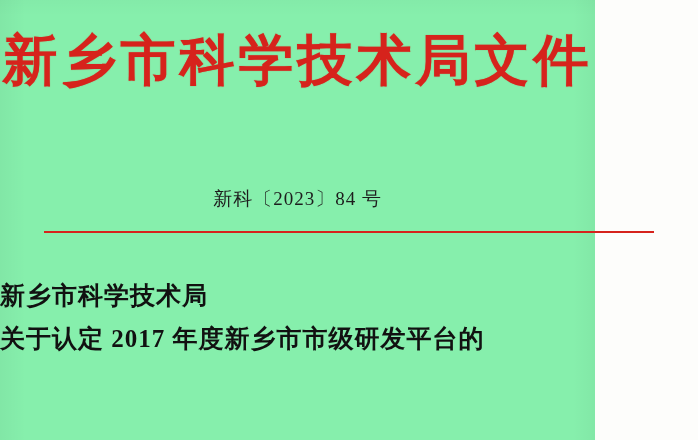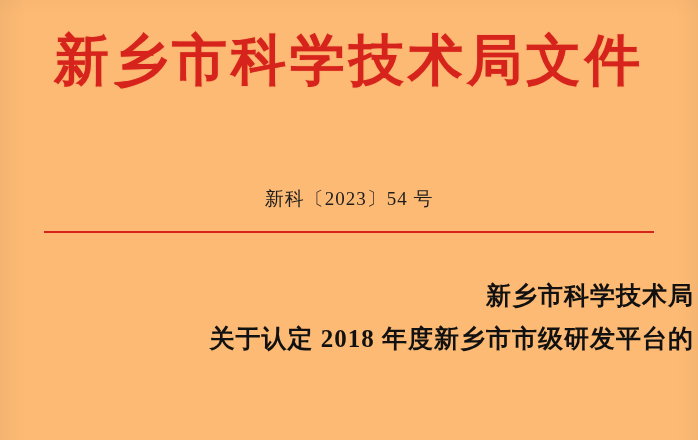--- a/index.html
+++ b/index.html
@@ -9,24 +9,24 @@
   body {
     width: 698px;
     height: 440px;
     background: #fdfdfb;
     font-family: "Liberation Serif", "DejaVu Serif", serif;
     overflow: hidden;
     position: relative;
   }
   .page {
     position: relative;
-    width: 698px;
+    width: 595px;
     height: 440px;
     box-sizing: border-box;
-    background: #fdba74;
+    background: #86efac;
   }
   
   .page::before {
     content: "";
     position: absolute;
     inset: 0;
     background:
       linear-gradient(to right, rgba(0,0,0,0.035) 0px, rgba(0,0,0,0) 26px),
       linear-gradient(to left, rgba(0,0,0,0.03) 0px, rgba(0,0,0,0) 22px),
       linear-gradient(to bottom, rgba(0,0,0,0.02) 0px, rgba(0,0,0,0) 16px);
@@ -63,22 +63,22 @@
     top: 231px;
     left: 44px;
     width: 610px;
     height: 2px;
     background: #d6231c;
   }
   .body-block {
     position: absolute;
     top: 274px;
     left: 0;
-    right: 4px;
-    text-align: right;
+    right: 12px;
+    text-align: left;
     color: #111111;
     font-weight: bold;
     font-size: 25px;
     line-height: 1.72;
     letter-spacing: 1px;
   }
   .body-line {
     display: block;
     white-space: nowrap;
   }
@@ -86,22 +86,22 @@
     letter-spacing: 10px;
   }
 </style>
 </head>
 <body>
 
 <div class="page">
 
   <div class="doc-title">新乡市科学技术局文件</div>
 
-  <div class="doc-number">新科〔2023〕54 号</div>
+  <div class="doc-number">新科〔2023〕84 号</div>
 
   <div class="red-rule"></div>
 
   <div class="body-block">
     <span class="body-line">新乡市科学技术局</span>
-    <span class="body-line">关于认定 2018 年度新乡市市级研发平台的</span>
+    <span class="body-line">关于认定 2017 年度新乡市市级研发平台的</span>
   </div>
 
 </div>
 
 </body></html>

